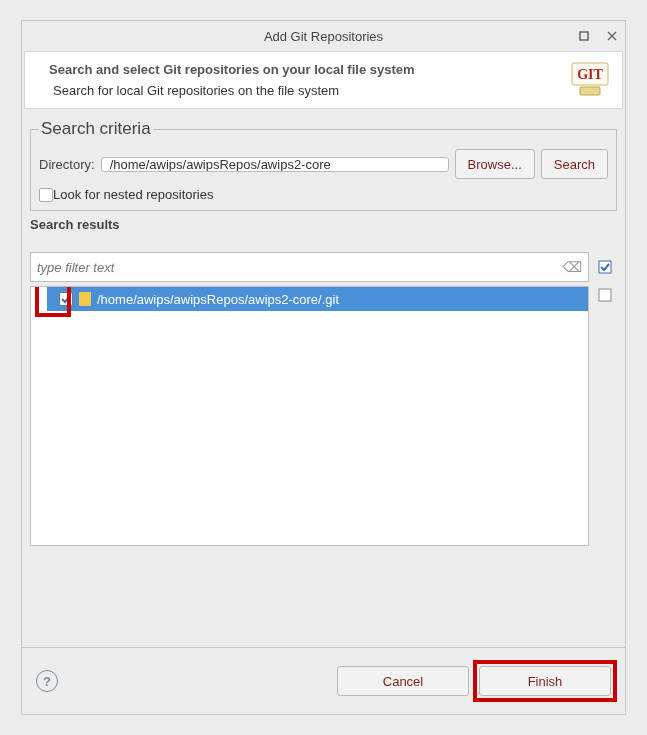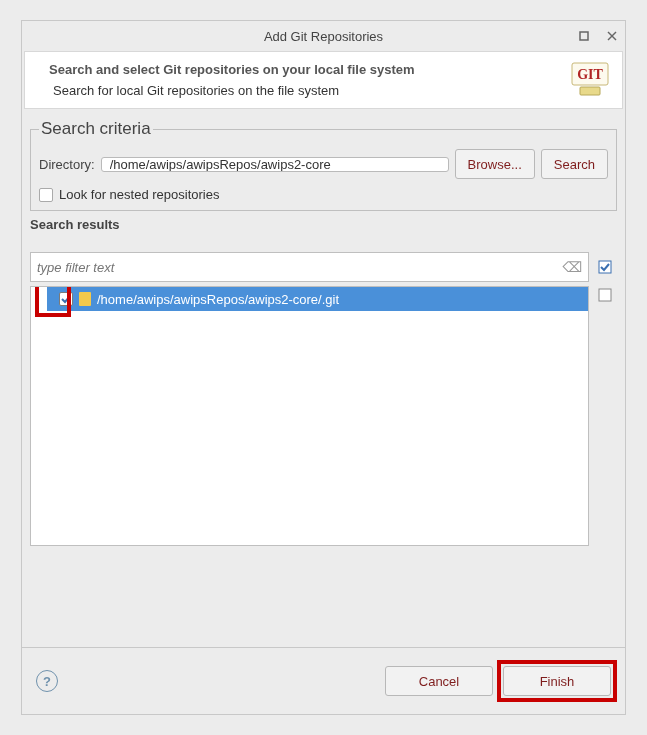--- a/index.html
+++ b/index.html
@@ -92,21 +92,21 @@
     .btn {
       height: 30px;
       padding: 0 12px;
       border: 1px solid #b8b8b8;
       border-radius: 3px;
       background: #f2f2f2;
       color: #7f1d1d;
       cursor: pointer;
       font-size: 13px;
     }
-    .checkbox-row { display: flex; align-items: center; gap: 6px; margin-top: 8px; }
+    .checkbox-row { display: flex; align-items: center; margin-top: 8px; }
     .checkbox-box {
       width: 14px; height: 14px;
       border: 1px solid #aaa; border-radius: 2px;
       background: #fff; cursor: pointer;
     }
     .results-section { margin-top: 6px; flex: 1; display: flex; flex-direction: column; }
     .results-label { color: #444; margin-bottom: 20px; font-weight: bold; }
     .results-grid {
       display: grid;
       grid-template-columns: 1fr 24px;
@@ -179,21 +179,21 @@
     }
     .help-icon {
       width: 22px; height: 22px;
       border: 1.5px solid #7092ad;
       border-radius: 50%;
       display: flex; align-items: center; justify-content: center;
       color: #7092ad; font-weight: bold;
       cursor: pointer;
     }
     .btn-row { margin-left: auto; display: flex; gap: 10px; position: relative; }
-    .btn-big { width: 108px; text-align: center; }
+    .btn-big { width: 132px; text-align: center; }
   </style>
 </head>
 <body>
 
 <div class="window">
   <div class="title-bar">
     <span class="title-bar-text">Add Git Repositories</span>
     <div class="title-controls">
       <span>
         <svg width="10" height="10">

